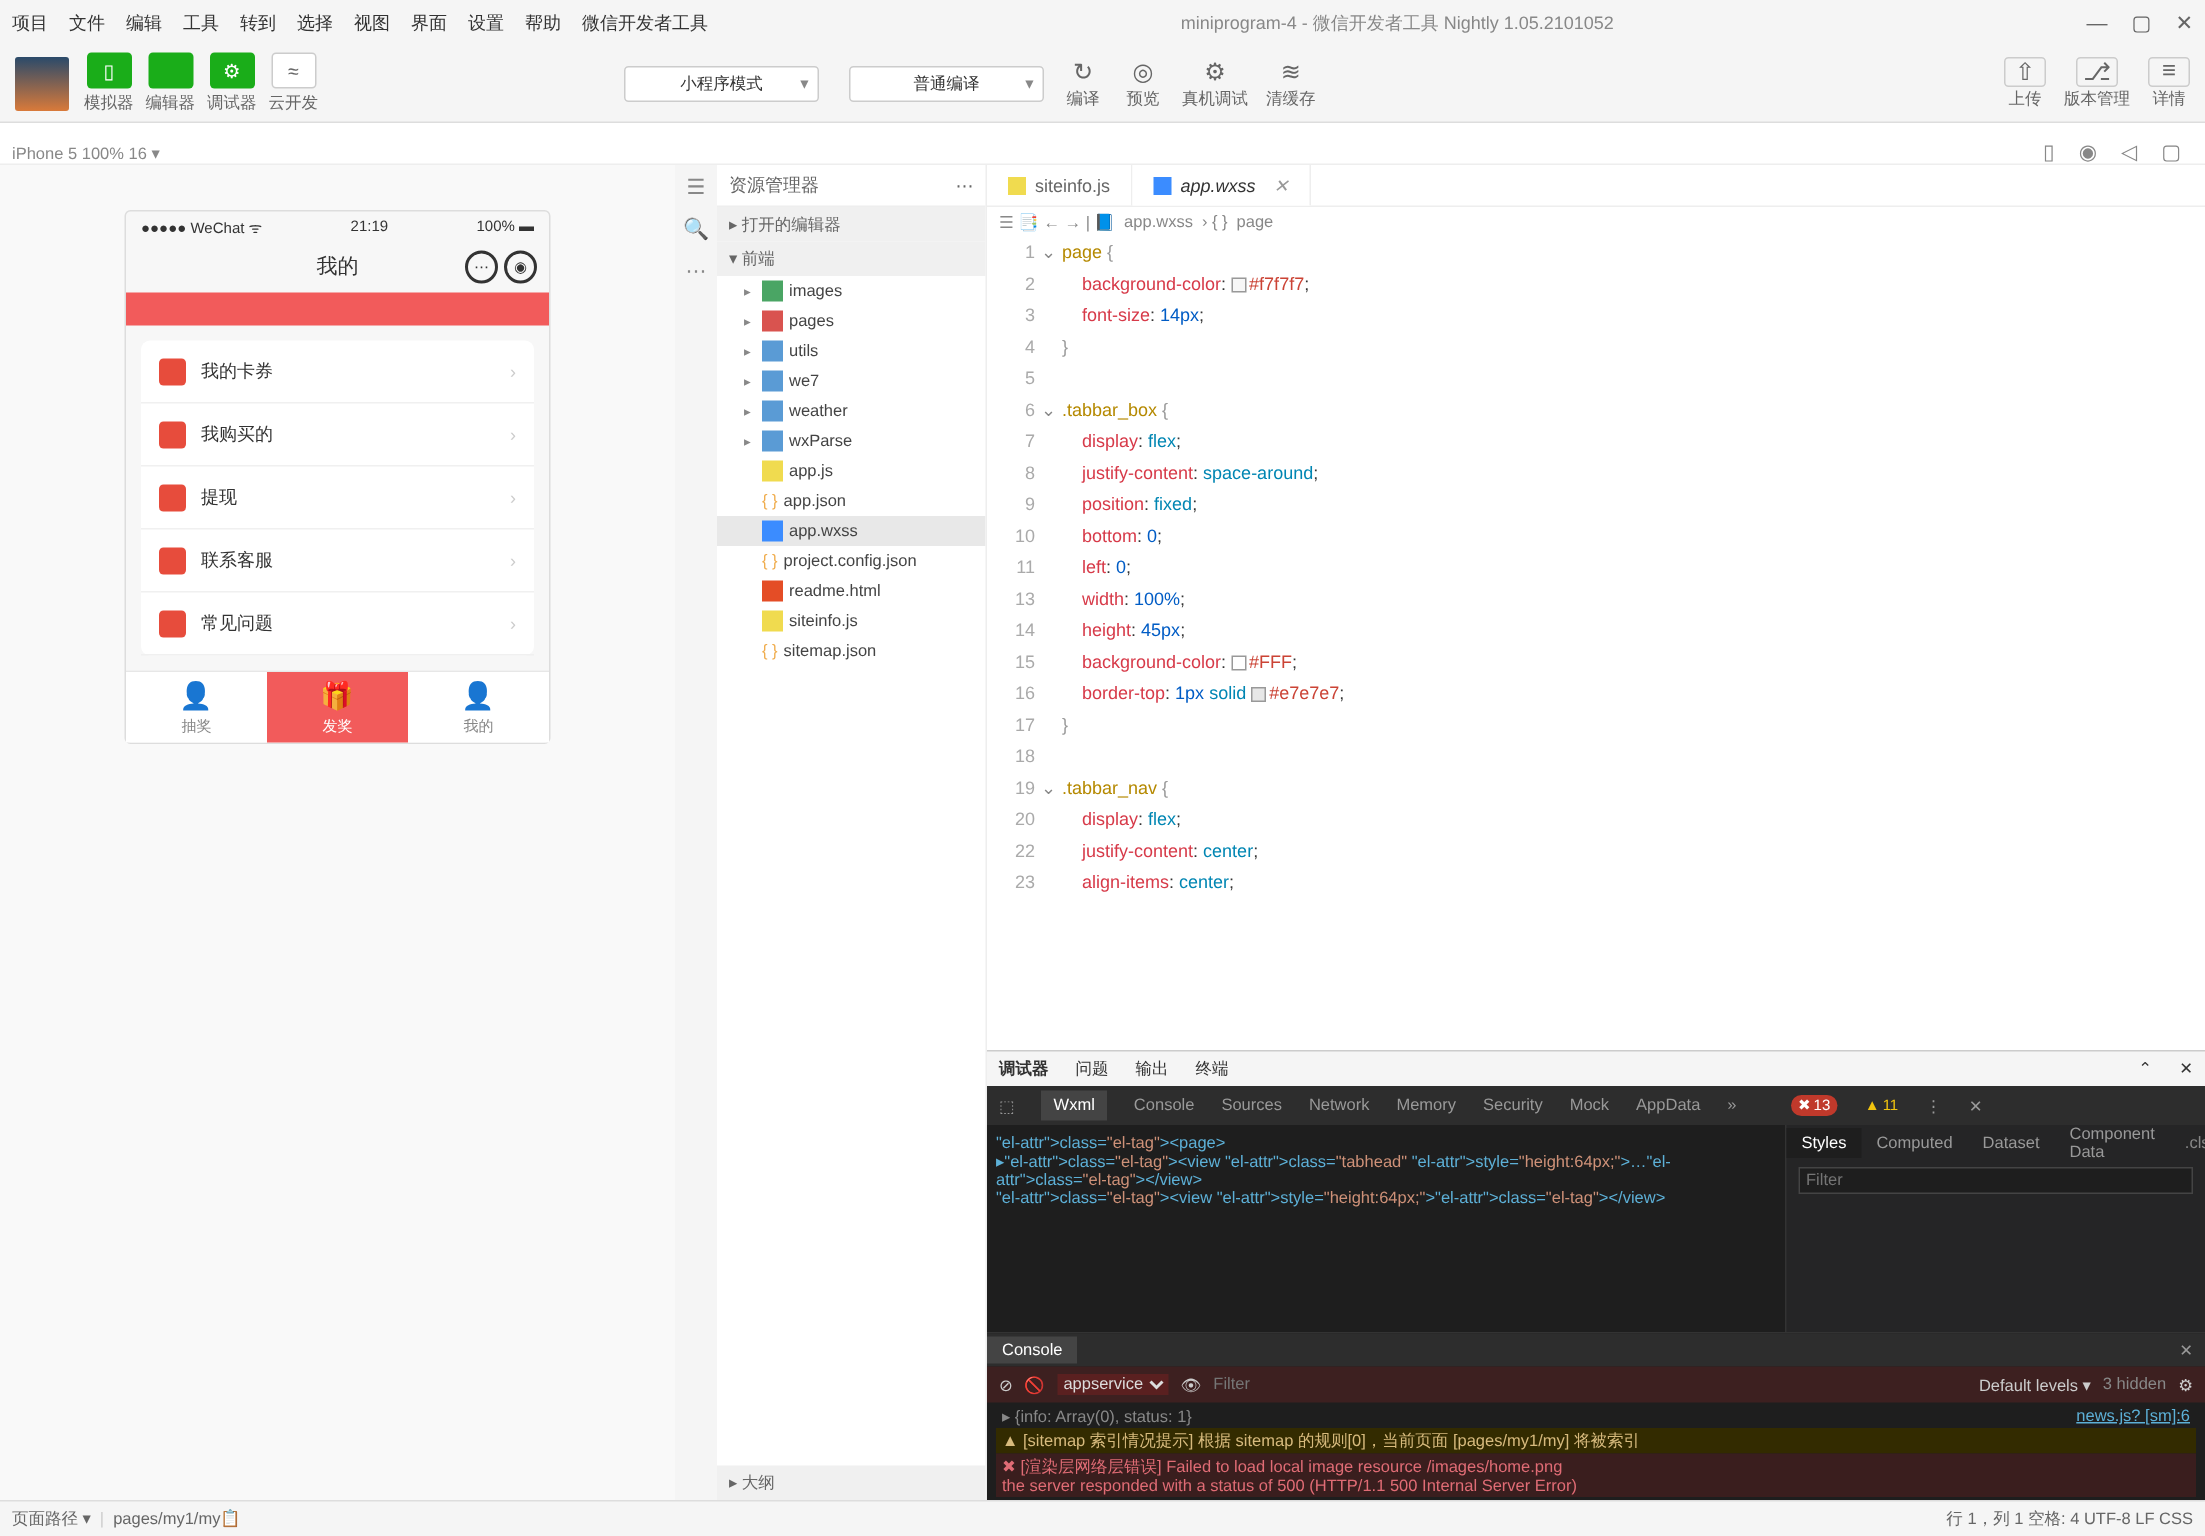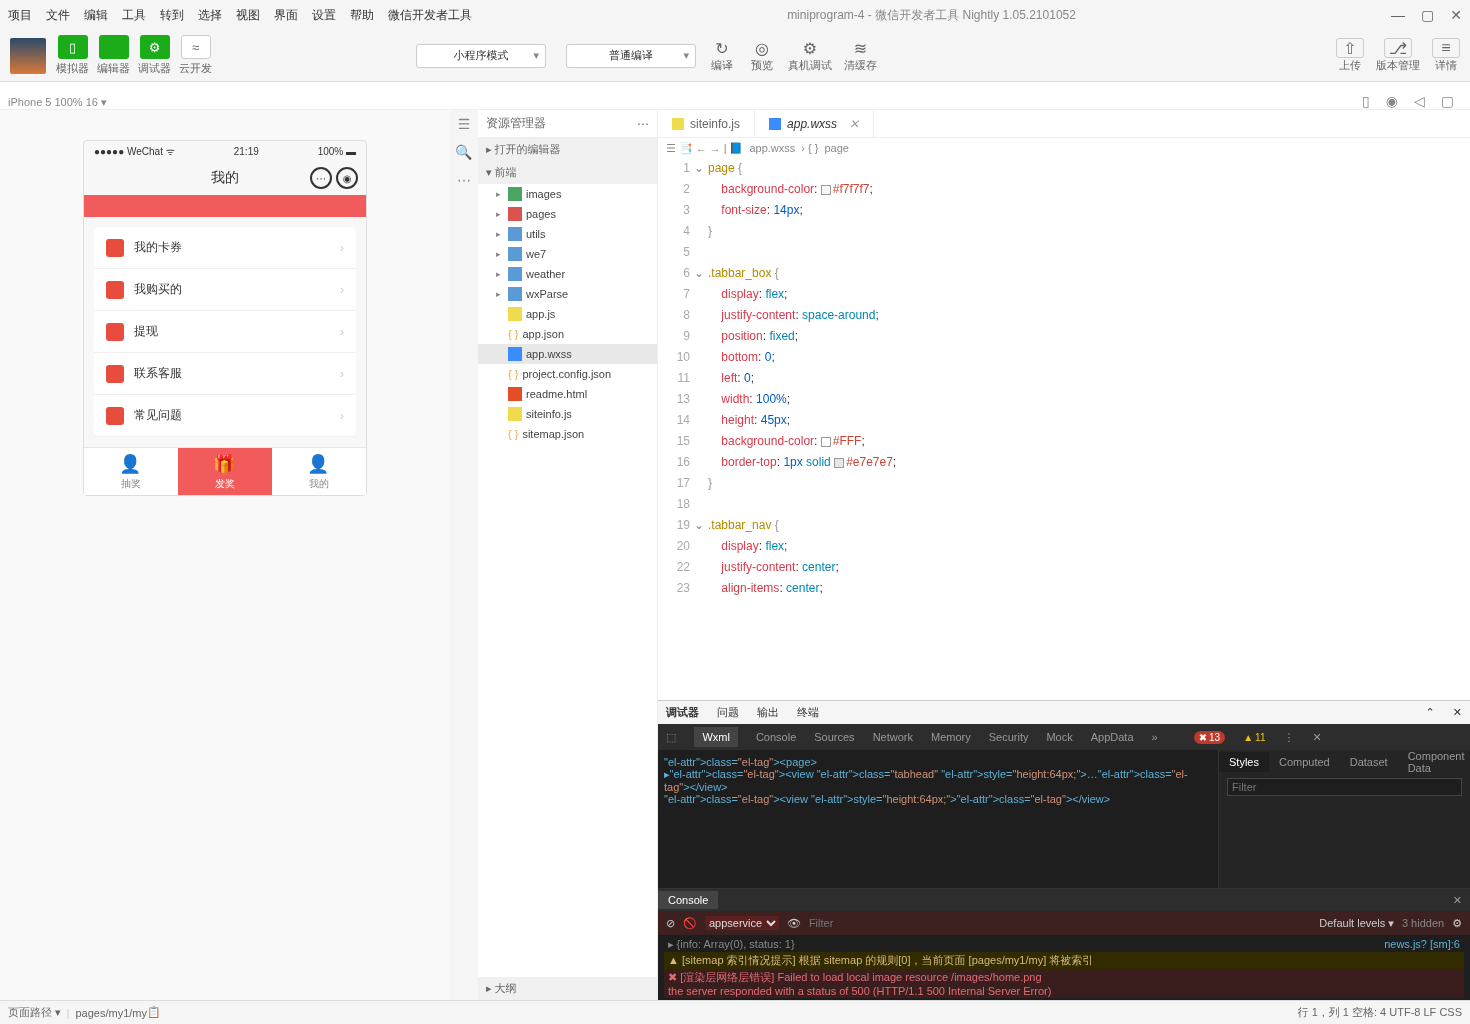--- a/index.html
+++ b/index.html
@@ -78,21 +78,21 @@
 .debugger{height:300px;background:#1e1e1e;color:#ccc;display:flex;flex-direction:column;font-size:11px}
 .dbg-tabs{height:24px;display:flex;background:#f5f5f5;color:#333;border-top:1px solid #ccc;align-items:center;padding:0 8px;gap:18px}
 .dbg-tabs .sp{flex:1}
 .dev-tabs{height:26px;display:flex;background:#2d2d2d;align-items:center;padding:0 8px;gap:18px;color:#999}
 .dev-tabs .active{color:#fff;background:#444;padding:4px 8px}
 .badge{display:inline-flex;align-items:center;gap:2px;font-size:10px}
 .badge.err{background:#c0392b;color:#fff;padding:1px 5px;border-radius:8px}
 .badge.warn{color:#f1c40f}
 .elements{flex:1;display:flex}
 .el-tree{flex:1;padding:6px;font-family:Consolas,monospace;color:#5db0d7}.el-val{color:#ce9178}
-.styles-panel{width:252px;border-left:1px solid #333;background:#252526}
+.styles-panel{width:280px;border-left:1px solid #333;background:#252526}
 .styles-tabs{display:flex;height:24px;align-items:center;font-size:11px}
 .styles-tabs span{padding:4px 10px;color:#999}
 .styles-tabs .active{background:#1e1e1e;color:#fff}
 .filter-inp{width:calc(100% - 16px);margin:4px 8px;background:#1e1e1e;border:1px solid #444;color:#ccc;padding:2px 4px;font-size:11px}
 .console-wrap{border-top:1px solid #333}
 .console-head{background:#2d2d2d;display:flex;align-items:center;height:22px}
 .console-head .ctab{background:#444;padding:3px 10px;color:#fff;font-size:11px}
 .console-bar{height:24px;display:flex;align-items:center;padding:0 8px;gap:8px;background:#3d2020;color:#ccc}
 .console-bar select{background:#5a2020;border:none;color:#ddd;font-size:11px}
 .console-bar input{flex:1;background:transparent;border:none;color:#ccc;font-size:11px}
@@ -492,21 +492,21 @@
           <span>⊘</span>
           <span>🚫</span>
           <select><option>appservice</option></select>
           <span>👁</span>
           <input placeholder="Filter" style="">
           <span>Default levels ▾</span>
           <span style="color:#888">3 hidden</span>
           <span>⚙</span>
         </div>
         <div class="log-lines" id="logs">
-            <div class="log-info">▸ {info: Array(0), status: 1}<span style="float:right;color:#5db0d7;">news.js? [sm]:6</span></div>
+            <div class="log-info">▸ {info: Array(0), status: 1}<span style="float:right;color:#5db0d7;text-decoration:underline">news.js? [sm]:6</span></div>
             <div class="log-warn">▲ [sitemap 索引情况提示] 根据 sitemap 的规则[0]，当前页面 [pages/my1/my] 将被索引</div>
             <div class="log-err">✖ [渲染层网络层错误] Failed to load local image resource /images/home.png<br>     the server responded with a status of 500 (HTTP/1.1 500 Internal Server Error)</div>
           </div>
       </div>
     </div>
   </div>
 </div>
 
 <div class="statusbar">
   <span>页面路径 ▾</span>

